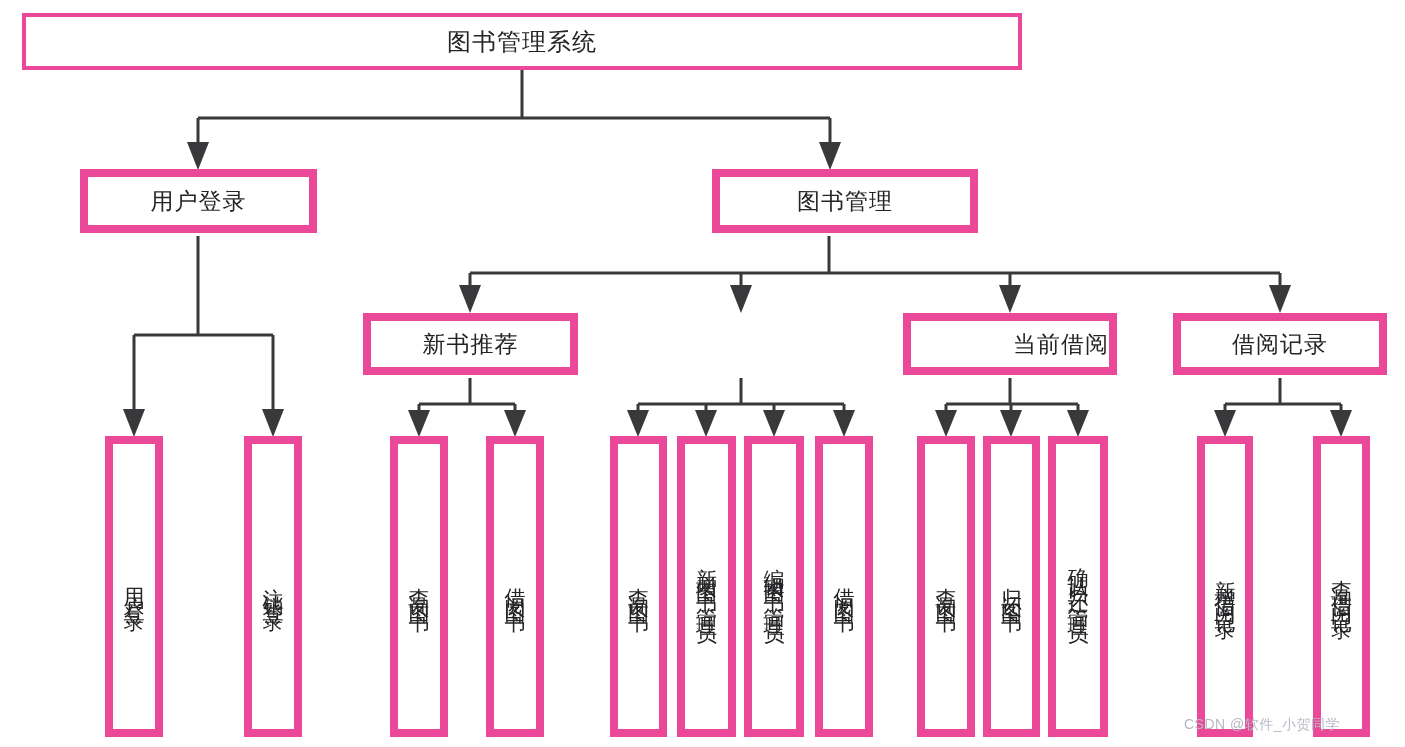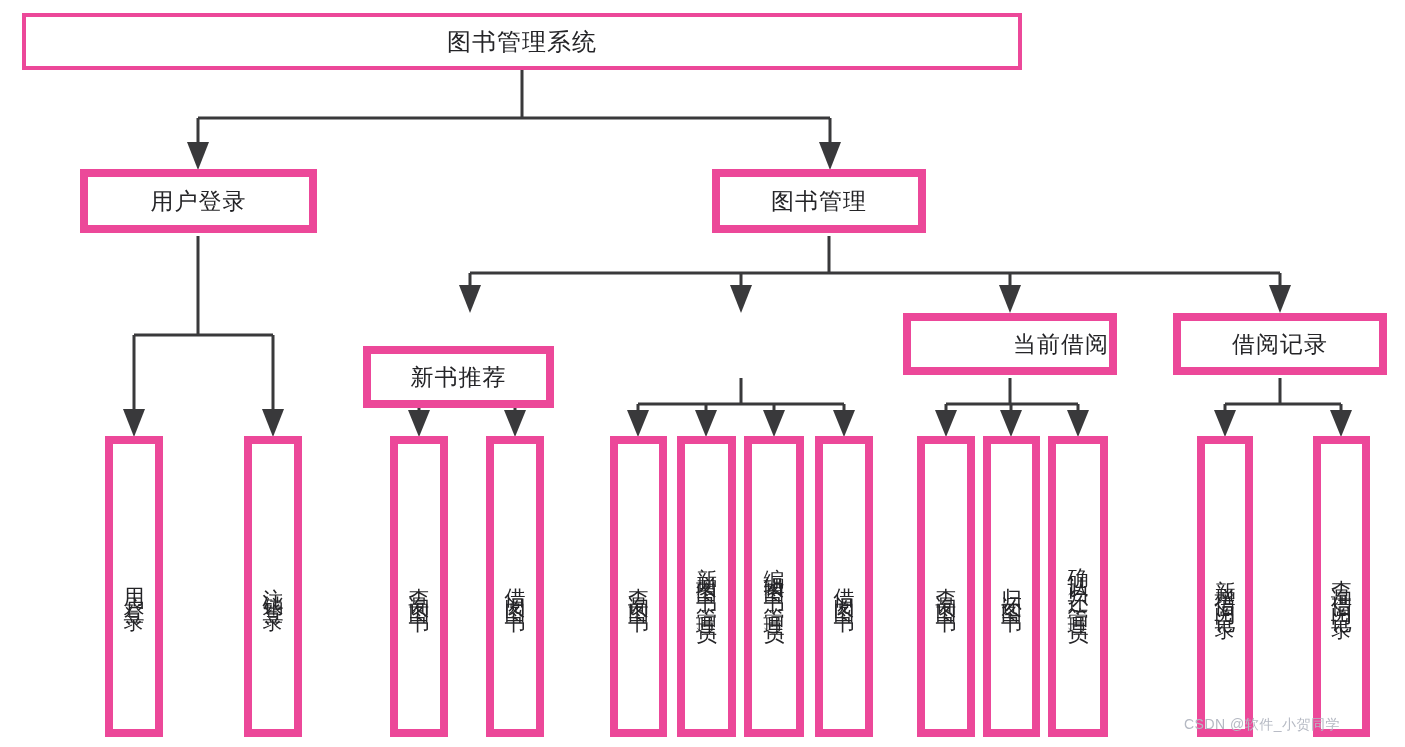--- a/index.html
+++ b/index.html
@@ -103,25 +103,25 @@
     </g>
   </svg>
 
   <div class="node root" style="left:22px; top:13px; width:1000px; height:57px;">
     <span class="root-label">图书管理系统</span>
   </div>
 
   <div class="node hnode" style="left:80px; top:169px; width:237px; height:64px;">
     <span>用户登录</span>
   </div>
-  <div class="node hnode" style="left:712px; top:169px; width:214px; height:64px;">
+  <div class="node hnode" style="left:712px; top:169px; width:266px; height:64px;">
     <span>图书管理</span>
   </div>
 
-  <div class="node hnode" style="left:363px; top:313px; width:191px; height:62px;margin-top:33px;">
+  <div class="node hnode" style="left:363px; top:313px; width:215px; height:62px;">
     <span>新书推荐</span>
   </div>
   <div class="node hnode" style="left:903px; top:313px; width:214px; height:62px;justify-content:flex-end;">
     <span>当前借阅</span>
   </div>
   <div class="node hnode" style="left:1173px; top:313px; width:214px; height:62px;">
     <span>借阅记录</span>
   </div>
 
   <div class="node vnode" style="left:105px; top:436px; width:58px; height:301px;">

